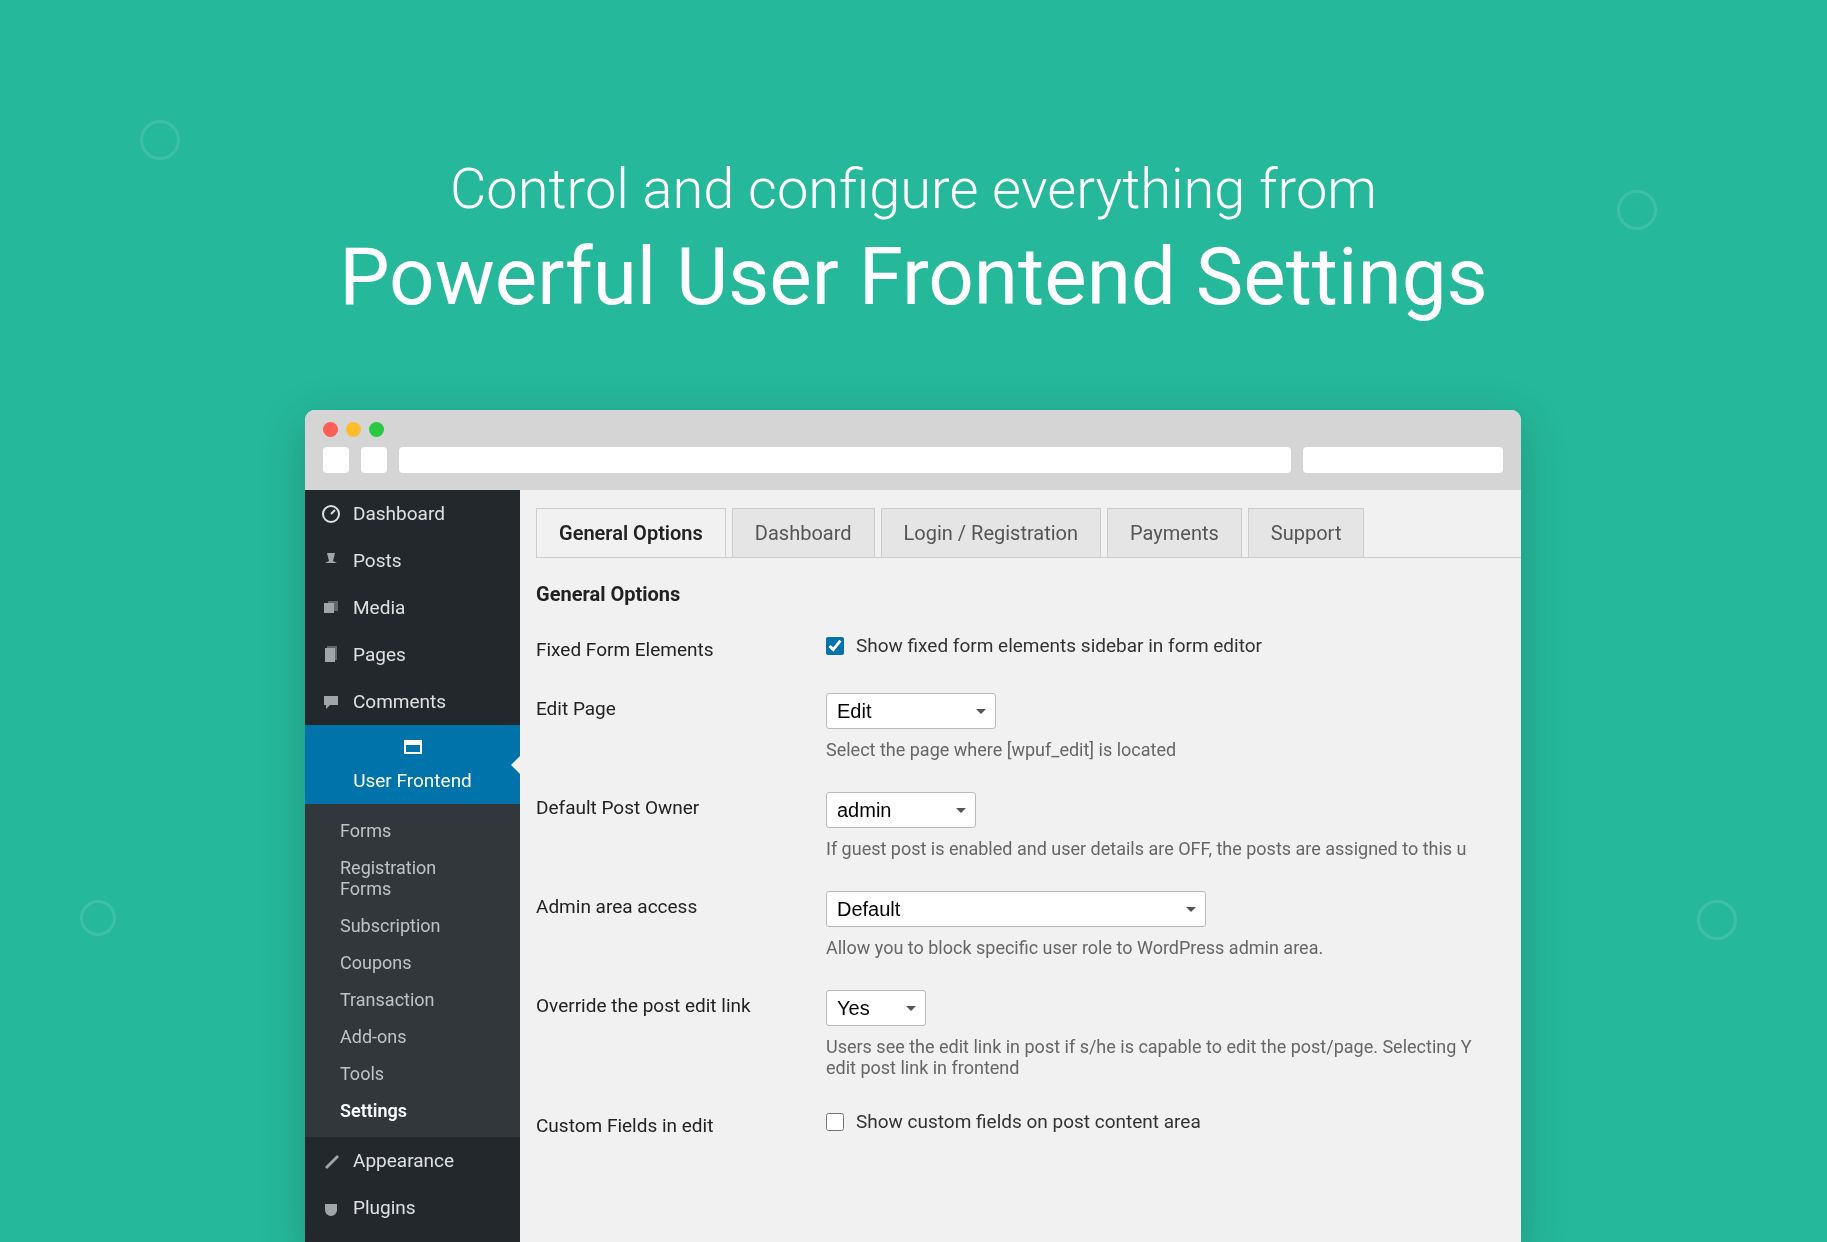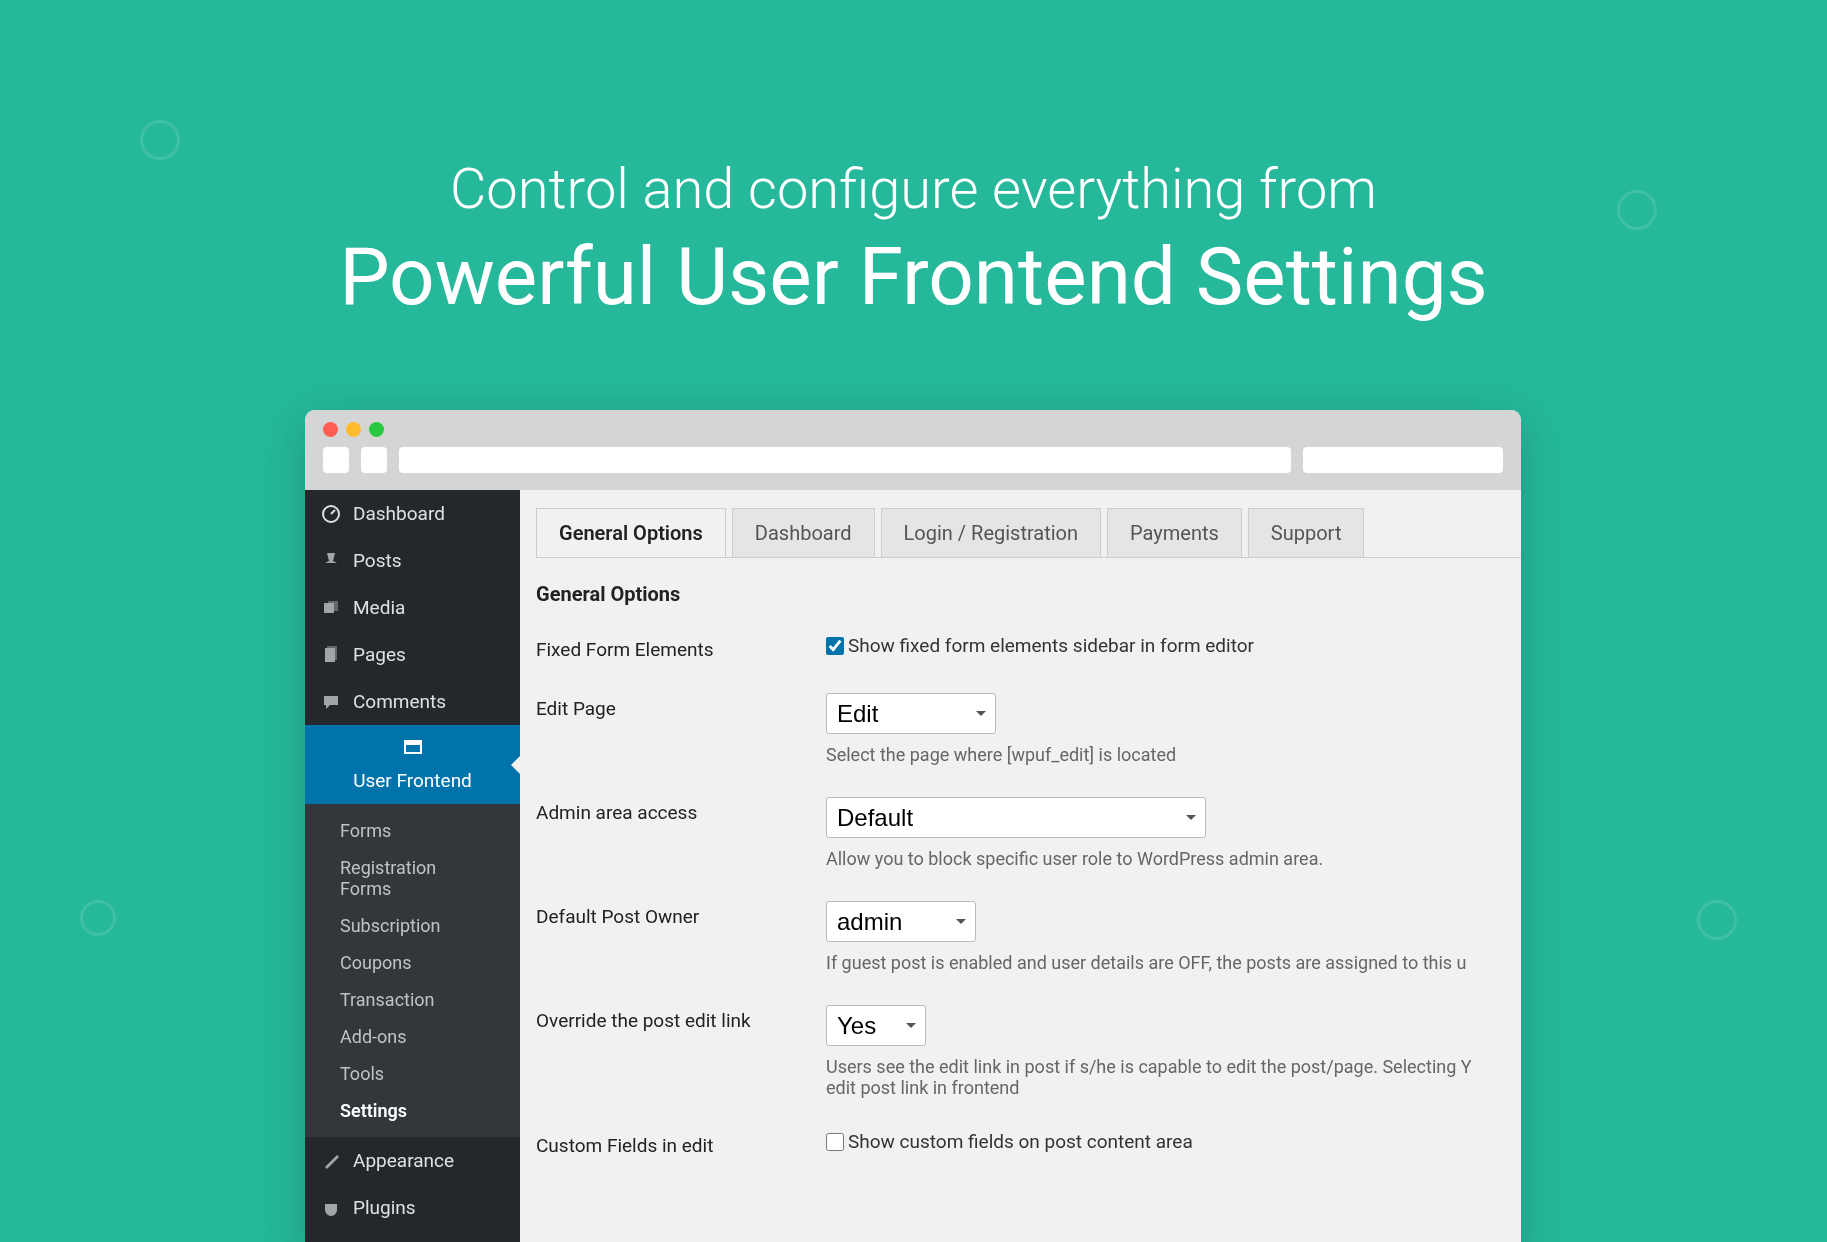--- a/index.html
+++ b/index.html
@@ -67,24 +67,24 @@
 .tab {
   padding: 12px 22px; font-size: 20px; color: #555; background: #e5e5e5;
   border: 1px solid #ccc; border-bottom: none; margin-right: 6px;
   cursor: pointer;
 }
 .tab.active { background: #f1f1f1; font-weight: 600; color: #222; }
 .section-title { font-weight: 700; font-size: 20px; padding: 24px 16px 12px; color: #222; }
 .form-row { display: flex; padding: 16px; align-items: flex-start; }
 .form-label { width: 290px; font-weight: 400; font-size: 19px; color: #222; padding-top: 4px; }
 .form-control { flex: 1; }
-.form-control label { font-size: 19px; color: #333; display: flex; align-items: center; gap: 4px; }
+.form-control label { font-size: 19px; color: #333; display: flex; align-items: center; gap: 12px; }
 .form-control input[type=checkbox] { width: 18px; height: 18px; accent-color: #0073aa; }
 .form-control select {
-  font-size: 24px; padding: 6px 30px 6px 10px; border: 1px solid #bbb;
+  font-size: 20px; padding: 6px 30px 6px 10px; border: 1px solid #bbb;
   border-radius: 3px; background: #fff; appearance: none; position: relative;
 }
 .select-wrap { display: inline-block; position: relative; }
 .select-wrap::after {
   content: ""; position: absolute; right: 10px; top: 45%;
   width: 0; height: 0; border: 5px solid transparent; border-top-color: #555;
   pointer-events: none;
 }
 .help { color: #666; font-size: 18px; margin-top: 10px; }
 </style>
@@ -218,40 +218,40 @@
           <div class="select-wrap">
             <select style="width:170px">
               <option>Edit</option>
             </select>
           </div>
           <div class="help">Select the page where [wpuf_edit] is located</div>
         </div>
       </div>
 
       <div class="form-row">
+        <div class="form-label">Default Post Owner</div>
+        <div class="form-control">
+          <div class="select-wrap">
+            <select style="width:150px">
+              <option>admin</option>
+            </select>
+          </div>
+          <div class="help">If guest post is enabled and user details are OFF, the posts are assigned to this u</div>
+        </div>
+      </div>
+
+      <div class="form-row">
         <div class="form-label">Admin area access</div>
         <div class="form-control">
           <div class="select-wrap">
             <select style="width:380px">
               <option>Default</option>
             </select>
           </div>
           <div class="help">Allow you to block specific user role to WordPress admin area.</div>
-        </div>
-      </div>
-
-      <div class="form-row">
-        <div class="form-label">Default Post Owner</div>
-        <div class="form-control">
-          <div class="select-wrap">
-            <select style="width:150px">
-              <option>admin</option>
-            </select>
-          </div>
-          <div class="help">If guest post is enabled and user details are OFF, the posts are assigned to this u</div>
         </div>
       </div>
 
       <div class="form-row">
         <div class="form-label">Override the post edit link</div>
         <div class="form-control">
           <div class="select-wrap">
             <select style="width:100px">
               <option>Yes</option>
             </select>

